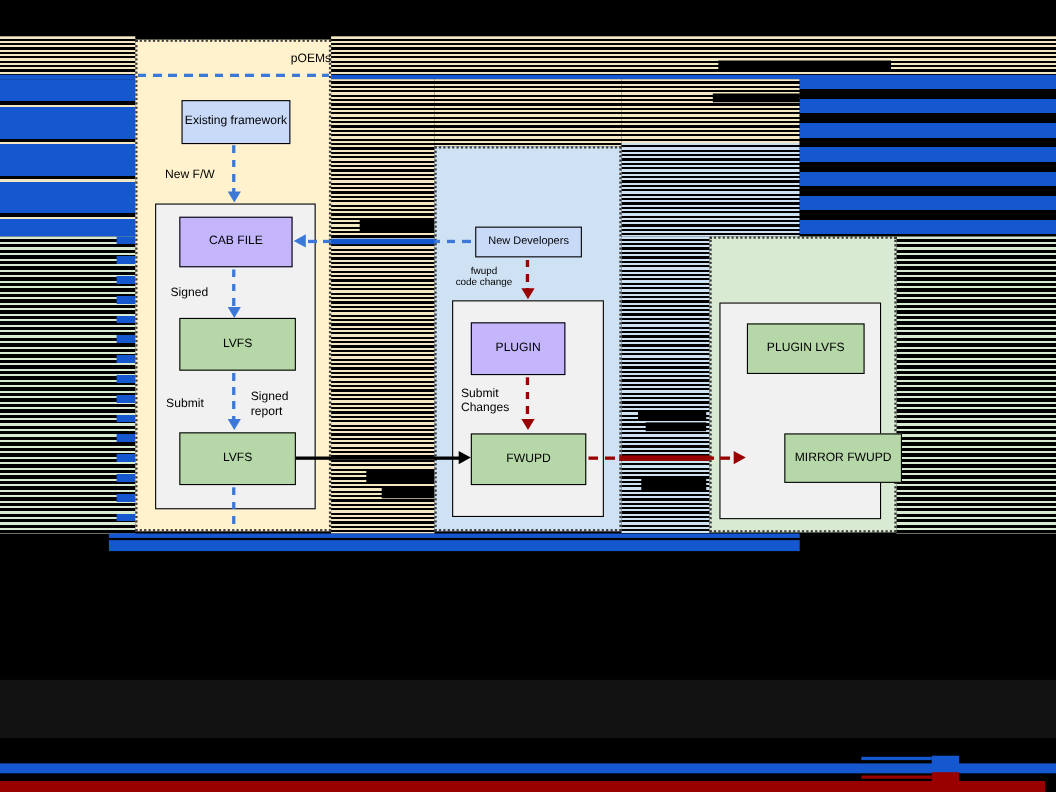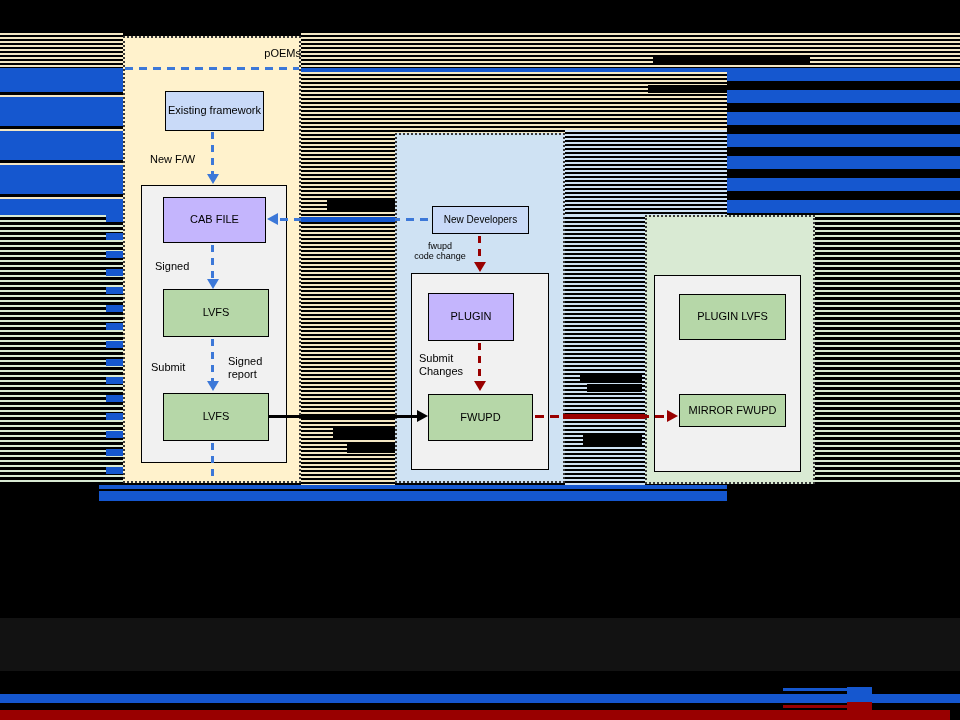--- a/index.html
+++ b/index.html
@@ -133,21 +133,21 @@
   <div class="abs vdash-red" style="left:478px;top:343px;height:40px"></div>
   <div class="abs ah ah-down-red" style="left:474px;top:381px"></div>
   <div class="abs lbl" style="left:419px;top:352px">Submit
 Changes</div>
 
   <div class="abs node n-green" style="left:428px;top:394px;width:105px;height:47px">FWUPD</div>
 
   <div class="abs container c-google" style="left:645px;top:215px;width:170px;height:269px"></div>
   <div class="abs inner" style="left:654px;top:275px;width:147px;height:197px"></div>
   <div class="abs node n-green" style="left:679px;top:294px;width:107px;height:46px">PLUGIN LVFS</div>
-  <div class="abs node n-green" style="left:679px;top:394px;width:107px;height:33px">MIRROR FWUPD</div>
+  <div class="abs node n-green" style="left:713px;top:394px;width:107px;height:45px">MIRROR FWUPD</div>
 
   <div class="abs hdash-blue" style="left:280px;top:218px;width:152px"></div>
   <div class="abs ah ah-left-blue" style="left:267px;top:213px"></div>
   <div class="abs z9" style="left:301px;top:217px;width:94px;height:5px;background:#1557cf"></div>
 
   <div class="abs hline-black" style="left:269px;top:415px;width:149px"></div>
   <div class="abs ah ah-right-black" style="left:417px;top:410px"></div>
 
   <div class="abs hdash-red" style="left:535px;top:415px;width:133px"></div>
   <div class="abs ah ah-right-red" style="left:667px;top:410px"></div>

